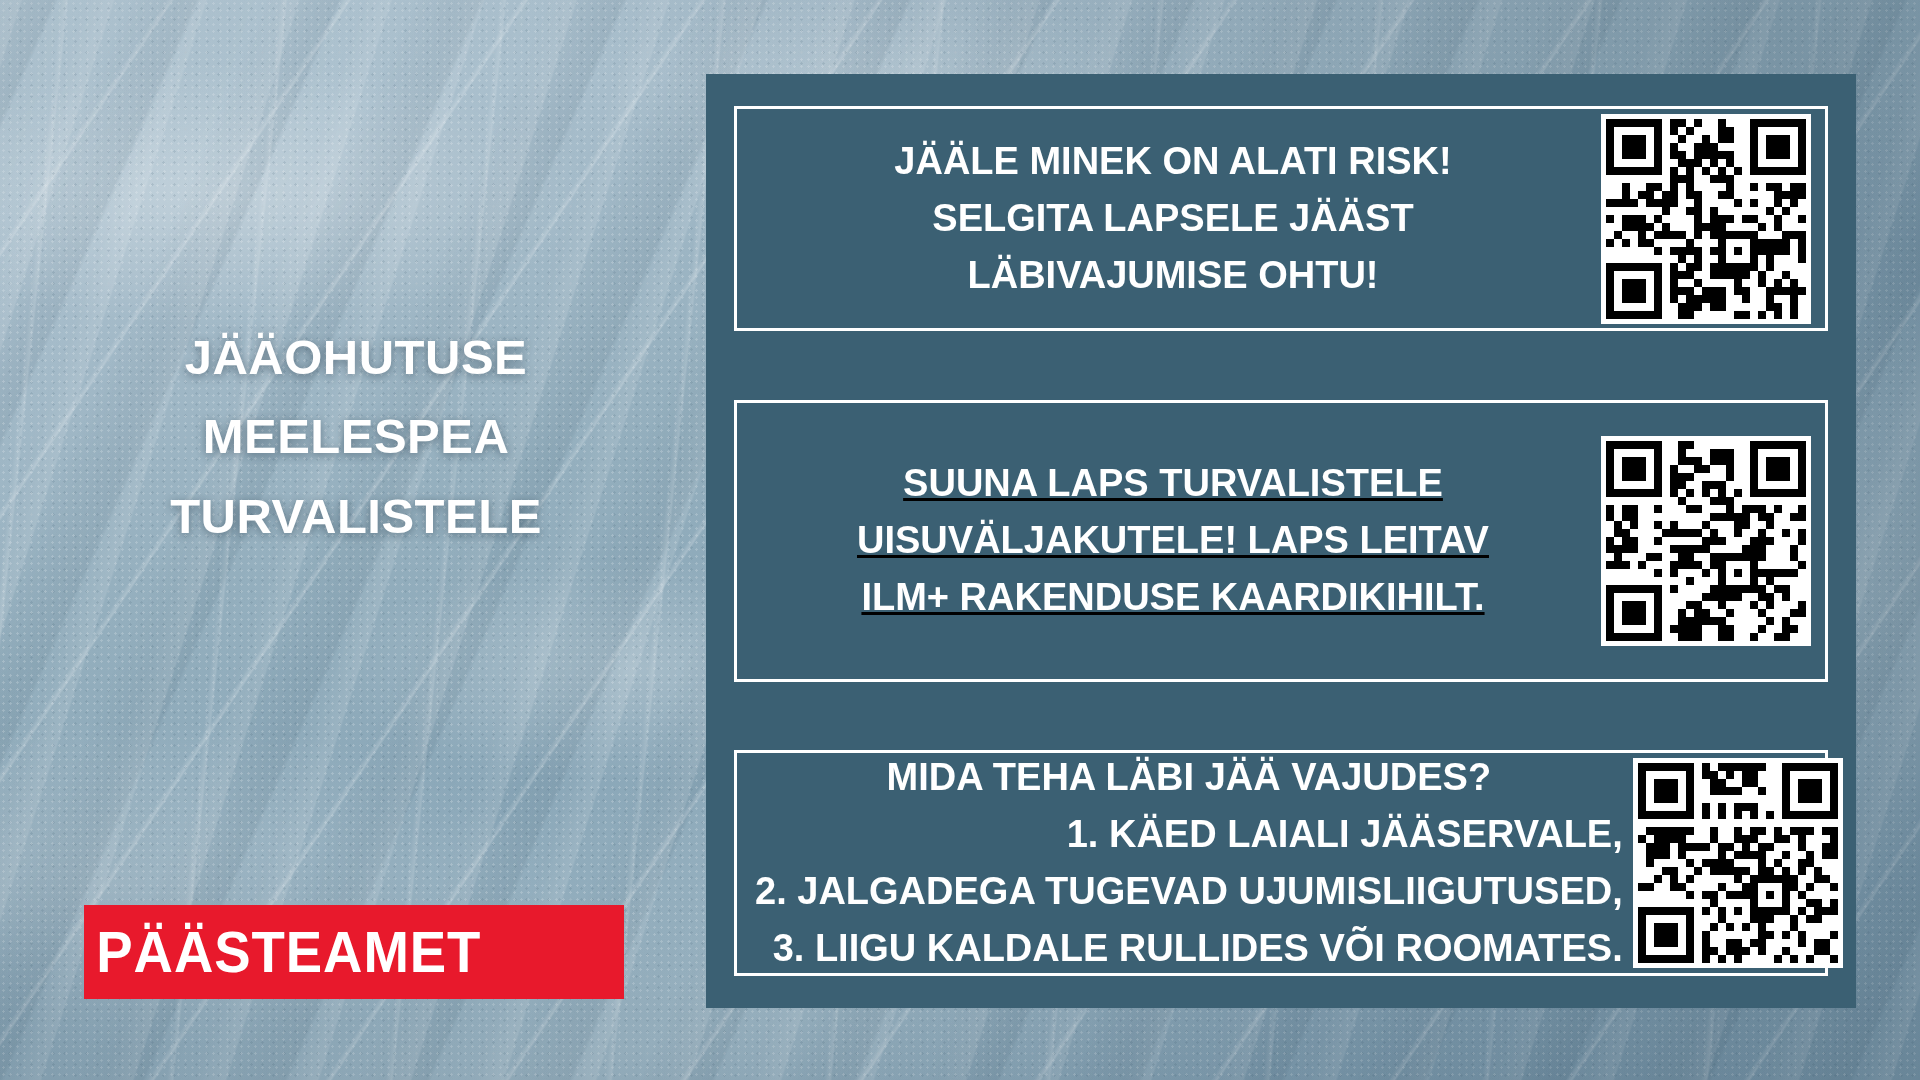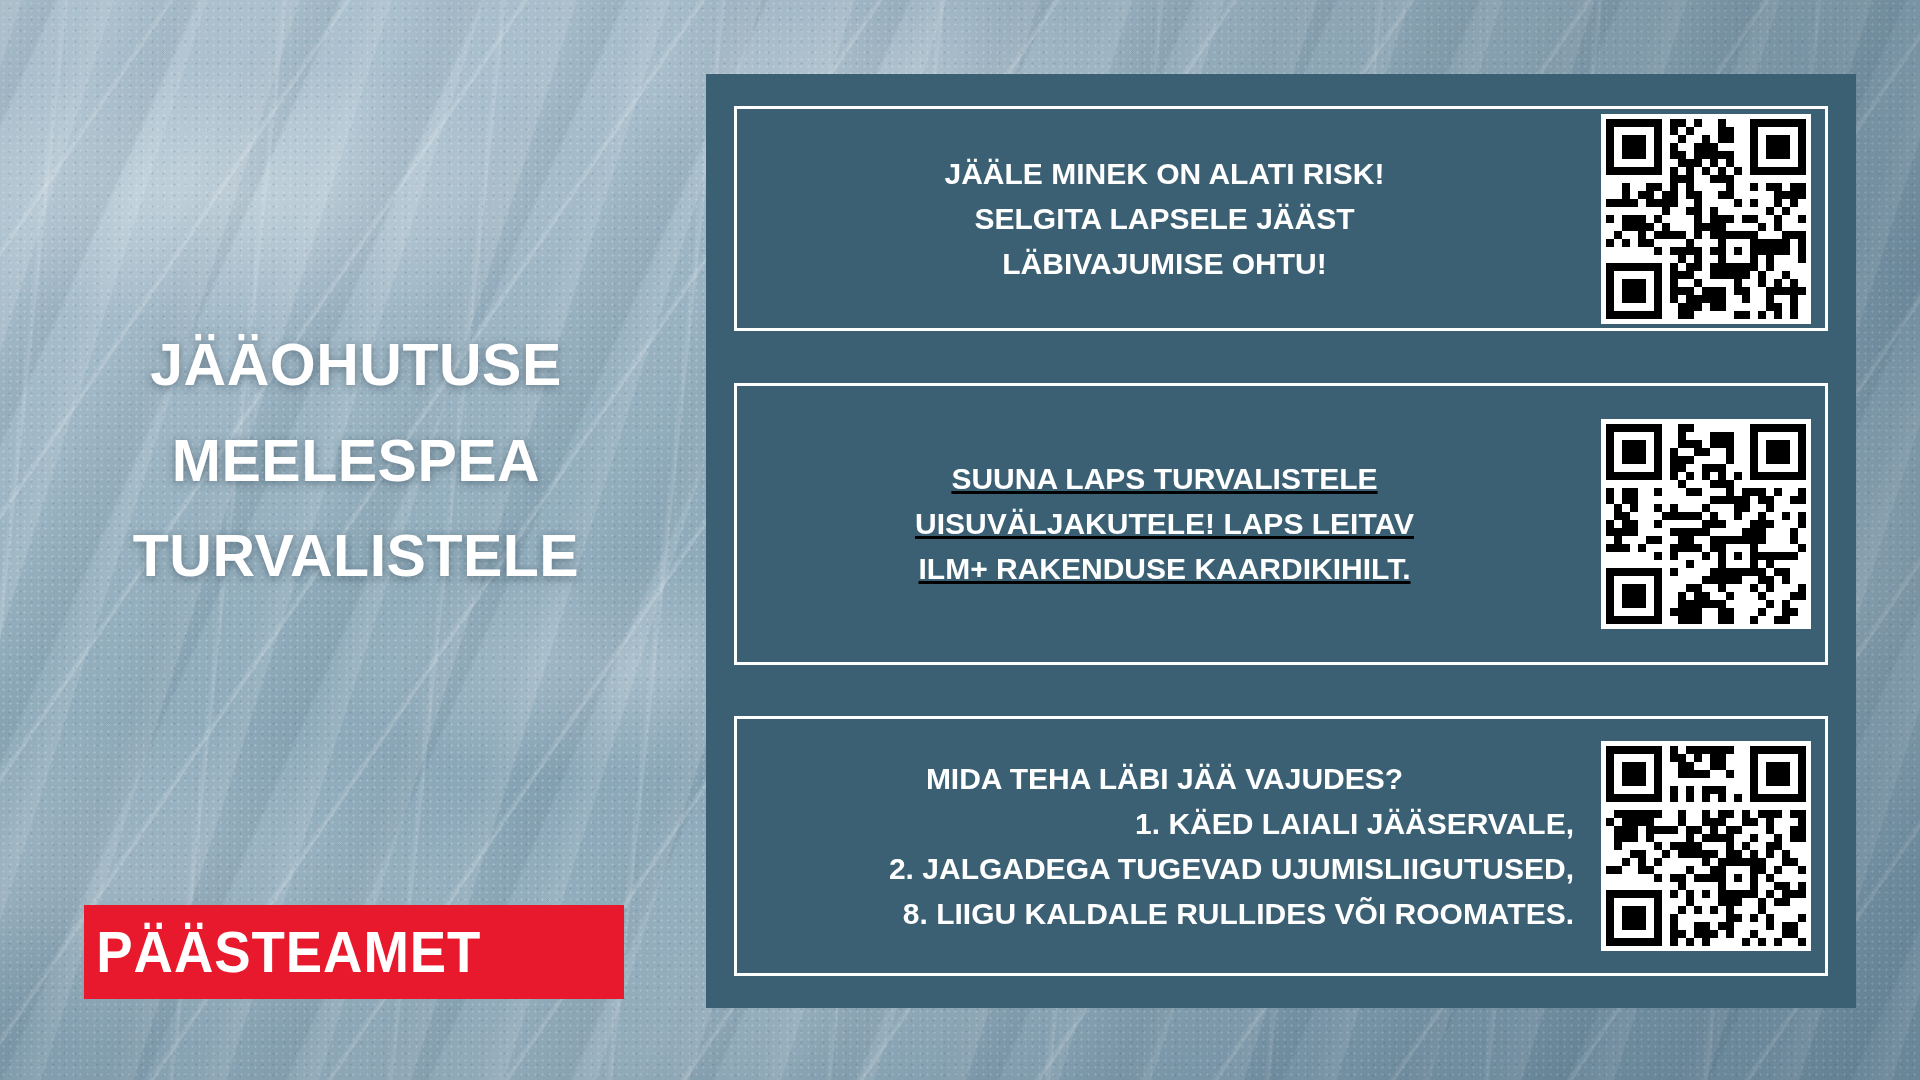--- a/index.html
+++ b/index.html
@@ -88,21 +88,21 @@
 
   
   .headline {
     position: absolute;
     left: 0;
     top: 318px;
     width: 712px;
     text-align: center;
     color: #ffffff;
     font-weight: bold;
-    font-size: 59px;
+    font-size: 49px;
     line-height: 1.62;
     letter-spacing: 0.5px;
     text-shadow: 0 2px 10px rgba(25,45,60,0.45);
   }
   .headline div { white-space: nowrap; }
 
   
   .logo {
     position: absolute;
     left: 84px;
@@ -140,29 +140,29 @@
   .card {
     border: 3px solid #ffffff;
     box-sizing: border-box;
     display: flex;
     align-items: center;
     padding: 10px 14px 10px 18px;
     min-height: 0;
   }
   .card-1 { height: 225px; }
   .card-2 { height: 282px; text-decoration: underline; }
-  .card-3 { height: 260px; }
+  .card-3 { height: 226px; }
 
   .card-text {
     flex: 1 1 auto;
     color: #ffffff;
     font-weight: bold;
-    font-size: 30px;
+    font-size: 38px;
     line-height: 1.5;
-    padding-right: 27px;
+    padding-right: 10px;
   }
   .card-text.centered { text-align: center; }
   .card-text .line { white-space: nowrap; }
   .card-text .line.ctr { text-align: center; }
   .card-text .line.left { text-align: right; }
 
   .qr {
     flex: 0 0 auto;
     background: #ffffff;
     padding: 5px;
@@ -833,21 +833,21 @@
             <rect x="176" y="192" width="8" height="8" fill="#000"></rect>
           </svg>
         </div>
     </div>
 
     <div class="card card-3">
       <div class="card-text">
         <div class="line ctr">MIDA TEHA LÄBI JÄÄ VAJUDES?</div>
         <div class="line left">1. KÄED LAIALI JÄÄSERVALE,</div>
         <div class="line left">2. JALGADEGA TUGEVAD UJUMISLIIGUTUSED,</div>
-        <div class="line left">8. LIIGU KALDALE RULLIDES VÕI ROOMATES.</div>
+        <div class="line left">3. LIIGU KALDALE RULLIDES VÕI ROOMATES.</div>
       </div>
       <div class="qr">
           <svg width="200" height="200" viewBox="0 0 200 200" xmlns="http://www.w3.org/2000/svg">
             <rect width="200" height="200" fill="#fff"></rect>
             <rect x="0" y="0" width="8" height="8" fill="#000"></rect>
             <rect x="8" y="0" width="8" height="8" fill="#000"></rect>
             <rect x="16" y="0" width="8" height="8" fill="#000"></rect>
             <rect x="24" y="0" width="8" height="8" fill="#000"></rect>
             <rect x="32" y="0" width="8" height="8" fill="#000"></rect>
             <rect x="40" y="0" width="8" height="8" fill="#000"></rect>

